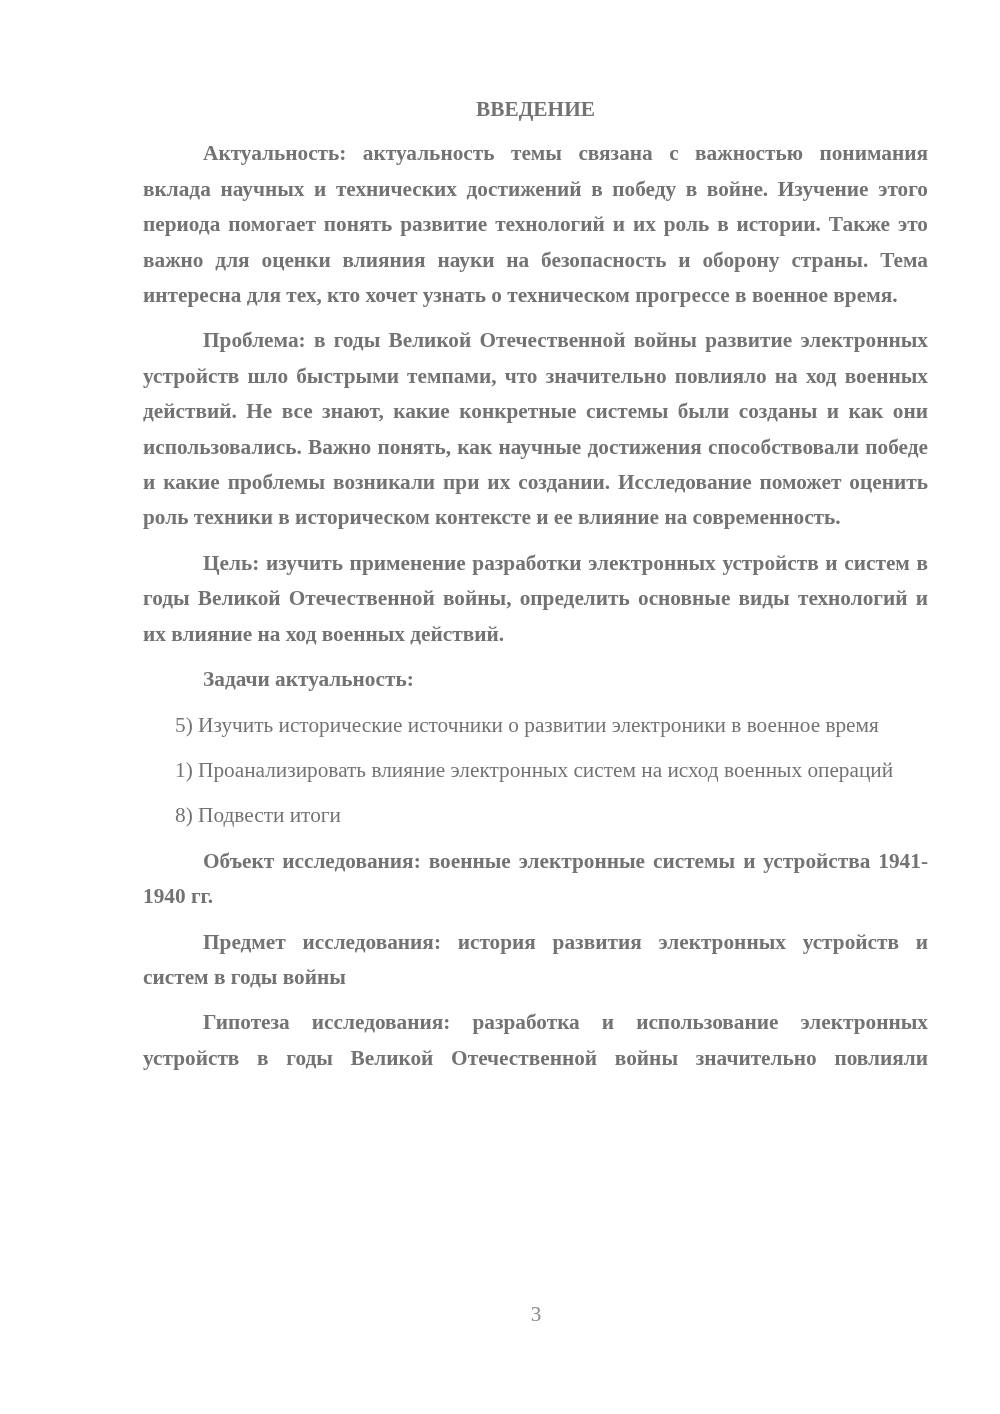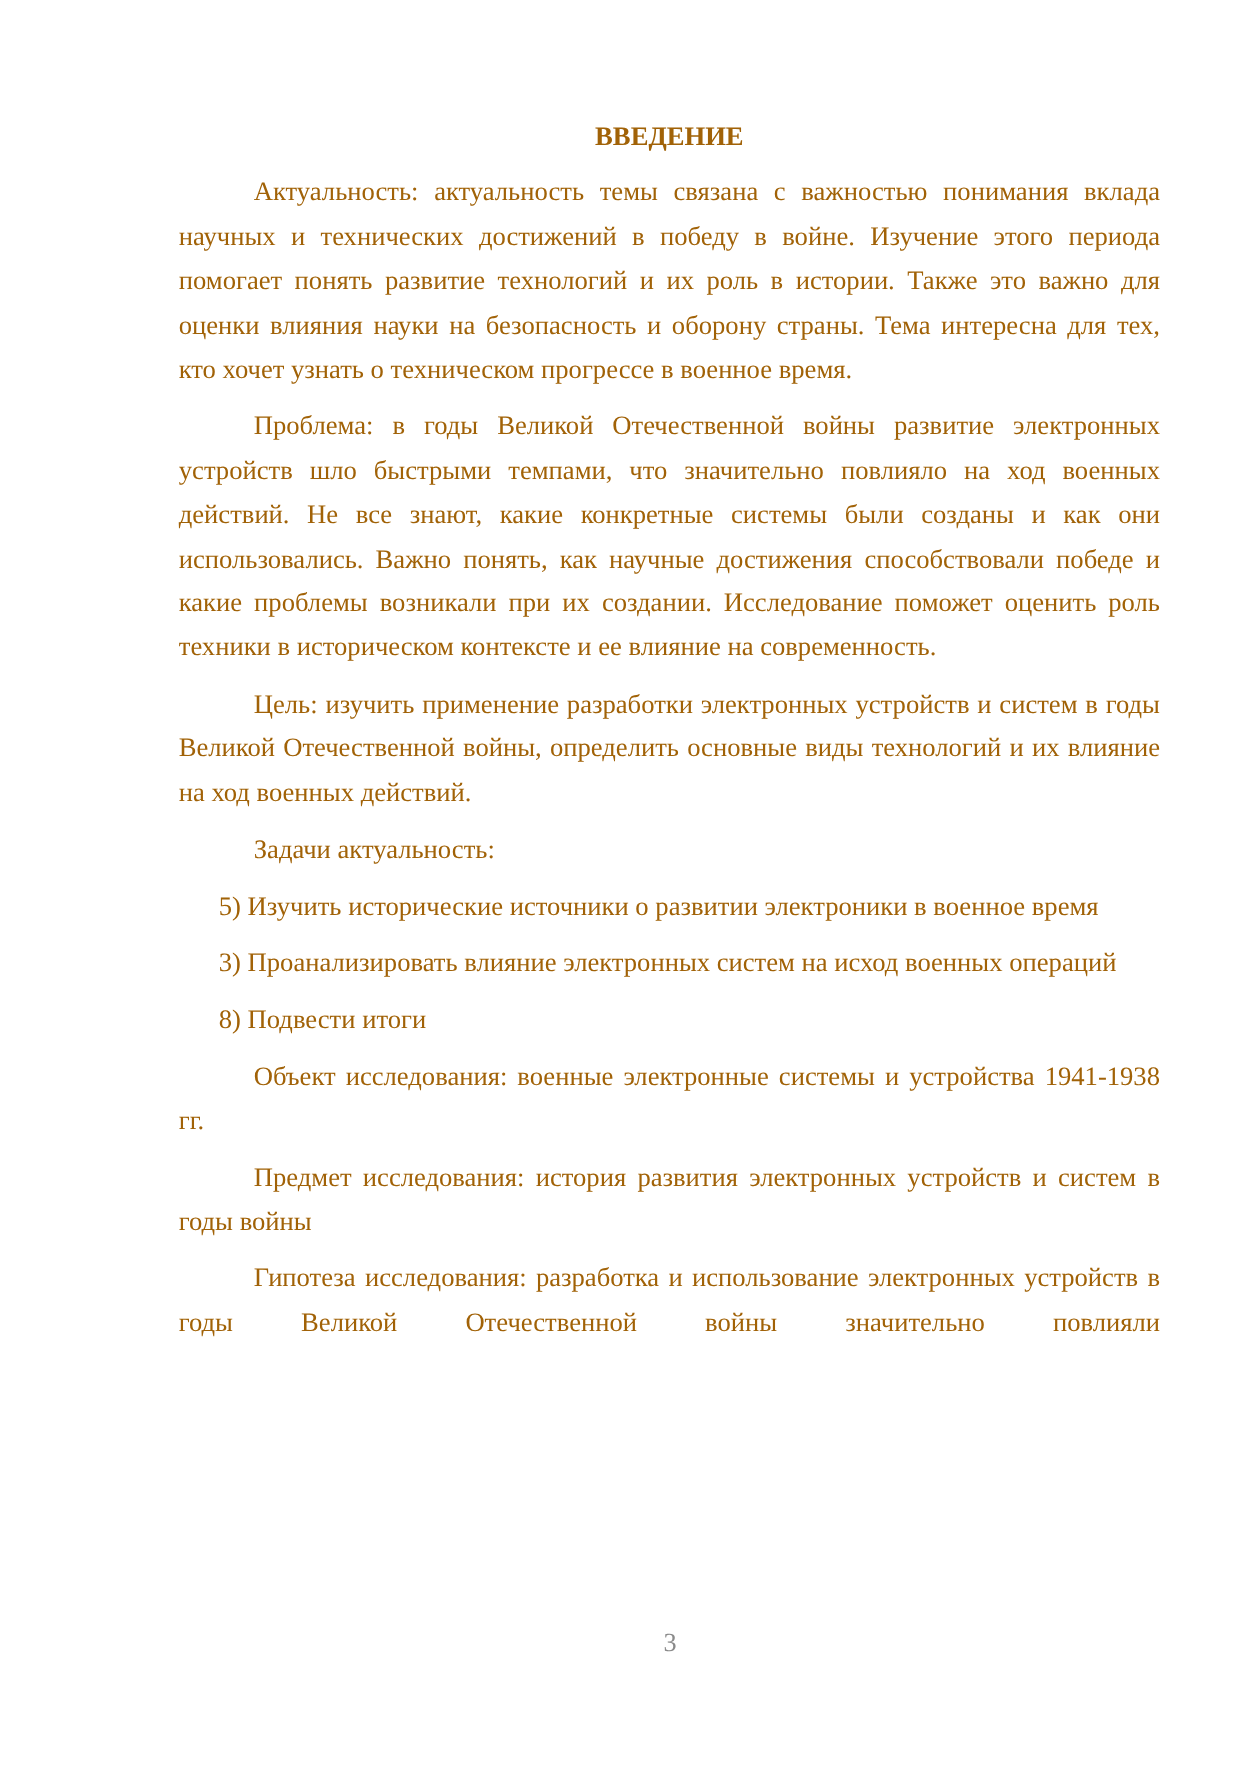--- a/index.html
+++ b/index.html
@@ -1,40 +1,40 @@
 <!DOCTYPE html>
 <html><head>
   <meta charset="utf-8">
   <style>
     html, body { margin: 0; padding: 0; background: #ffffff; }
     body { width: 1000px; height: 1414px; position: relative; overflow: hidden; }
     .page {
       position: absolute; left: 143px; top: 92px; width: 785px;
       font-family: "Liberation Serif", "DejaVu Serif", serif;
-      font-size: 21.3px; line-height: 35.4px; color: #a16207;
+      font-size: 21.3px; line-height: 35.4px; color: #737373;
     }
     .title { text-align: center; font-weight: bold; margin: 0 0 9px 0; }
     p { margin: 0 0 10px 0; text-align: justify; text-align-last: left; }
-    p.indent { text-indent: 60px; }
+    p.indent { text-indent: 60px; font-weight: bold; }
     p.item { text-indent: 32px; }
     .page-num {
       position: absolute; left: 0; width: 1072px; top: 1302px; text-align: center;
       font-family: "Liberation Serif", "DejaVu Serif", serif; font-size: 21px; color: #8a8a8a;
     }
   </style>
 </head>
 <body>
 
 <div class="page">
   <div class="title">ВВЕДЕНИЕ</div>
   <p class="indent">Актуальность: актуальность темы связана с важностью понимания вклада научных и технических достижений в победу в войне. Изучение этого периода помогает понять развитие технологий и их роль в истории. Также это важно для оценки влияния науки на безопасность и оборону страны. Тема интересна для тех, кто хочет узнать о техническом прогрессе в военное время.</p>
   <p class="indent">Проблема: в годы Великой Отечественной войны развитие электронных устройств шло быстрыми темпами, что значительно повлияло на ход военных действий. Не все знают, какие конкретные системы были созданы и как они использовались. Важно понять, как научные достижения способствовали победе и какие проблемы возникали при их создании. Исследование поможет оценить роль техники в историческом контексте и ее влияние на современность.</p>
   <p class="indent">Цель: изучить применение разработки электронных устройств и систем в годы Великой Отечественной войны, определить основные виды технологий и их влияние на ход военных действий.</p>
   <p class="indent">Задачи актуальность:</p>
   <p class="item">5) Изучить исторические источники о развитии электроники в военное время</p>
-  <p class="item">3) Проанализировать влияние электронных систем на исход военных операций</p>
+  <p class="item">1) Проанализировать влияние электронных систем на исход военных операций</p>
   <p class="item">8) Подвести итоги</p>
-  <p class="indent">Объект исследования: военные электронные системы и устройства 1941-1938 гг.</p>
+  <p class="indent">Объект исследования: военные электронные системы и устройства 1941-1940 гг.</p>
   <p class="indent">Предмет исследования: история развития электронных устройств и систем в годы войны</p>
   <p class="indent" style="text-align-last: justify;">Гипотеза исследования: разработка и использование электронных устройств в годы Великой Отечественной войны значительно повлияли</p>
 </div>
 
 <div class="page-num">3</div>
 
 </body></html>

